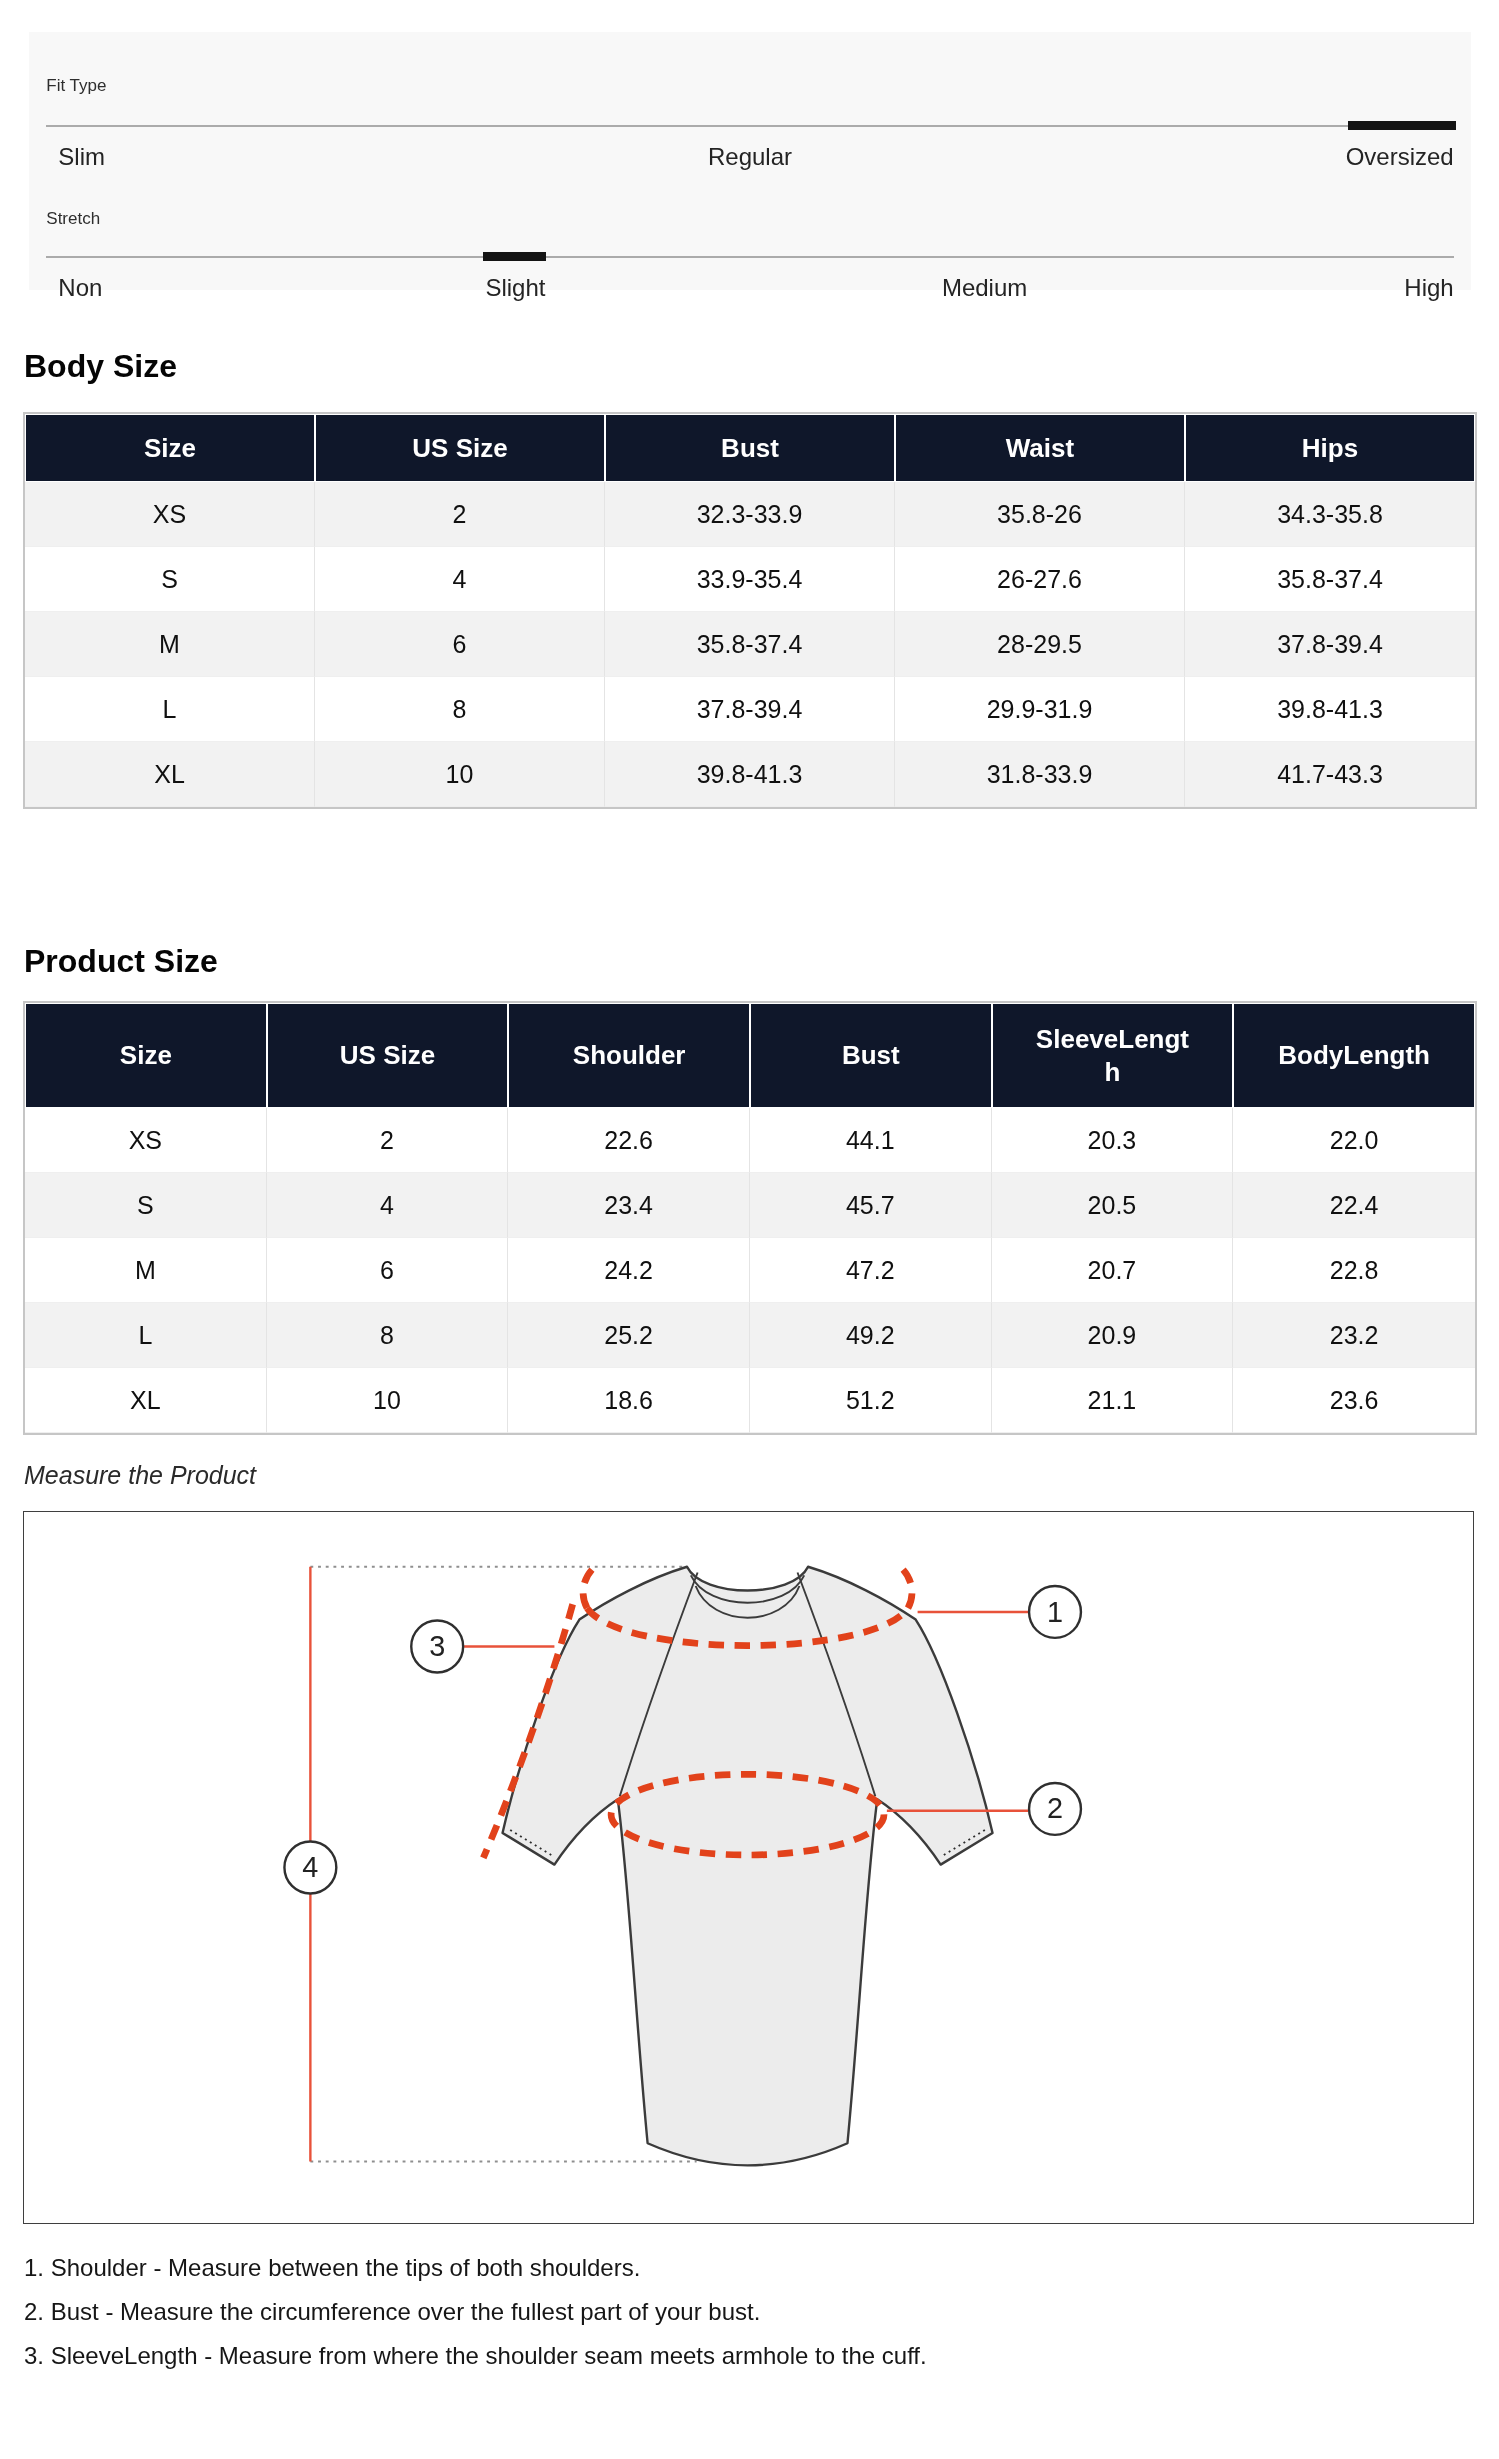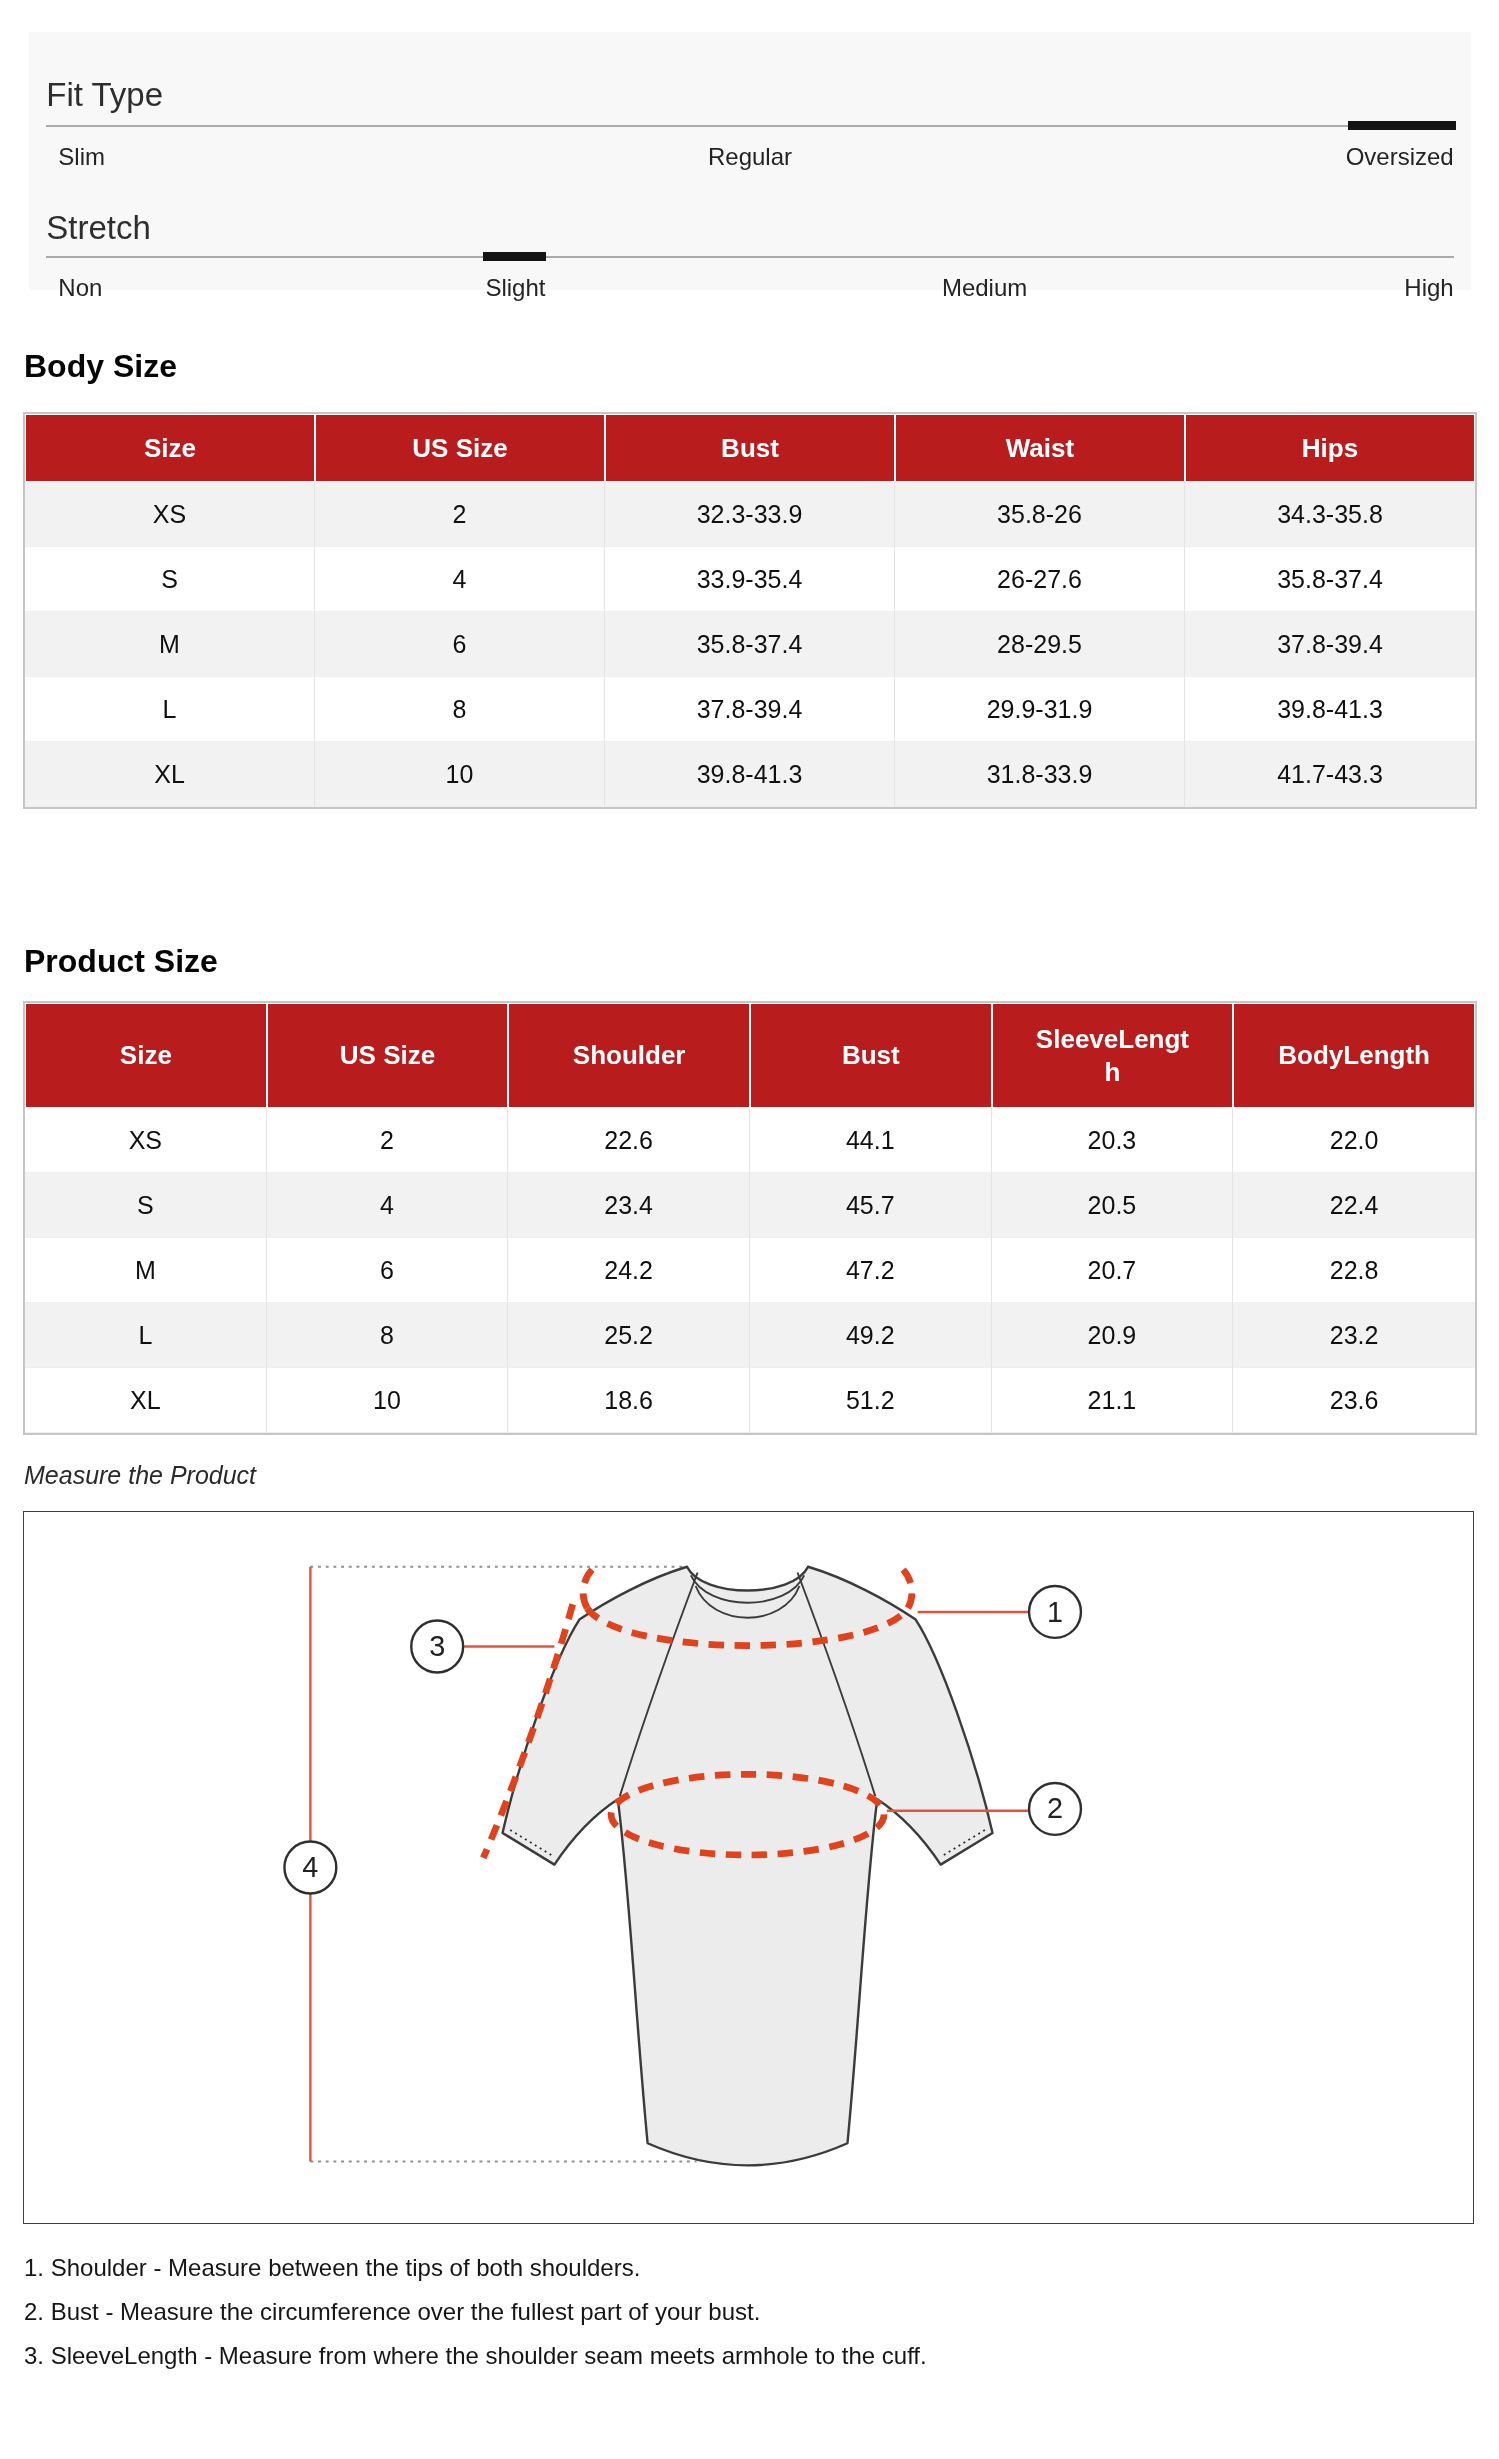--- a/index.html
+++ b/index.html
@@ -2,21 +2,21 @@
 <html><head>
 <meta charset="utf-8">
 <style>
   html,body{margin:0;padding:0;}
   body{
     width:1500px;height:2459px;position:relative;background:#ffffff;
     font-family:"Liberation Sans",sans-serif;color:#1c1c1c;
   }
   
   .fit-panel{position:absolute;left:29px;top:32px;width:1442px;height:258px;background:#f8f8f8;}
-  .fit-label{position:absolute;left:17.3px;font-size:33px;color:#2e2e2e;}
+  .fit-label{position:absolute;left:17.3px;font-size:17px;color:#2e2e2e;}
   .fit-label.l1{top:44px;}
   .fit-label.l2{top:177px;}
   .track{position:absolute;left:17.3px;right:17.3px;height:1.9px;background:#ababab;}
   .track.t1{top:93px;}
   .track.t2{top:224px;}
   .seg{position:absolute;top:-3.8px;height:8.6px;background:#141414;}
   .seg.right-end{right:-1.9px;width:108px;}
   .seg.one-third{left:calc(33.333% - 32px);width:63px;}
   .opt-row{position:absolute;left:17.3px;right:17.3px;height:31px;}
   .opt-row.r1{top:111px;}
@@ -32,21 +32,21 @@
   .section-title.body-size{top:348px;}
   .section-title.product-size{top:943px;}
   
   table.size-table{
     position:absolute;left:23px;width:1454px;table-layout:fixed;
     border:2.9px solid #c6c6c6;border-collapse:separate;border-spacing:0;background:#fff;
   }
   #body-table{top:412px;}
   #product-table{top:1001px;}
   .size-table th{
-    background:#b91c1c;color:#ffffff;font-weight:bold;font-size:26px;
+    background:#0f172a;color:#ffffff;font-weight:bold;font-size:26px;
     border:1px solid #ffffff;padding:0;vertical-align:middle;text-align:center;
   }
   #body-table th{height:66px;}
   #product-table th{height:103px;}
   .size-table td{
     font-size:25px;text-align:center;color:#101010;height:64px;padding:0;
     border-right:1px solid #e4e4e4;border-bottom:1px solid #efefef;background:#ffffff;
   }
   .size-table td:last-child{border-right:none;}
   .size-table tr.alt td{background:#f2f2f2;}

